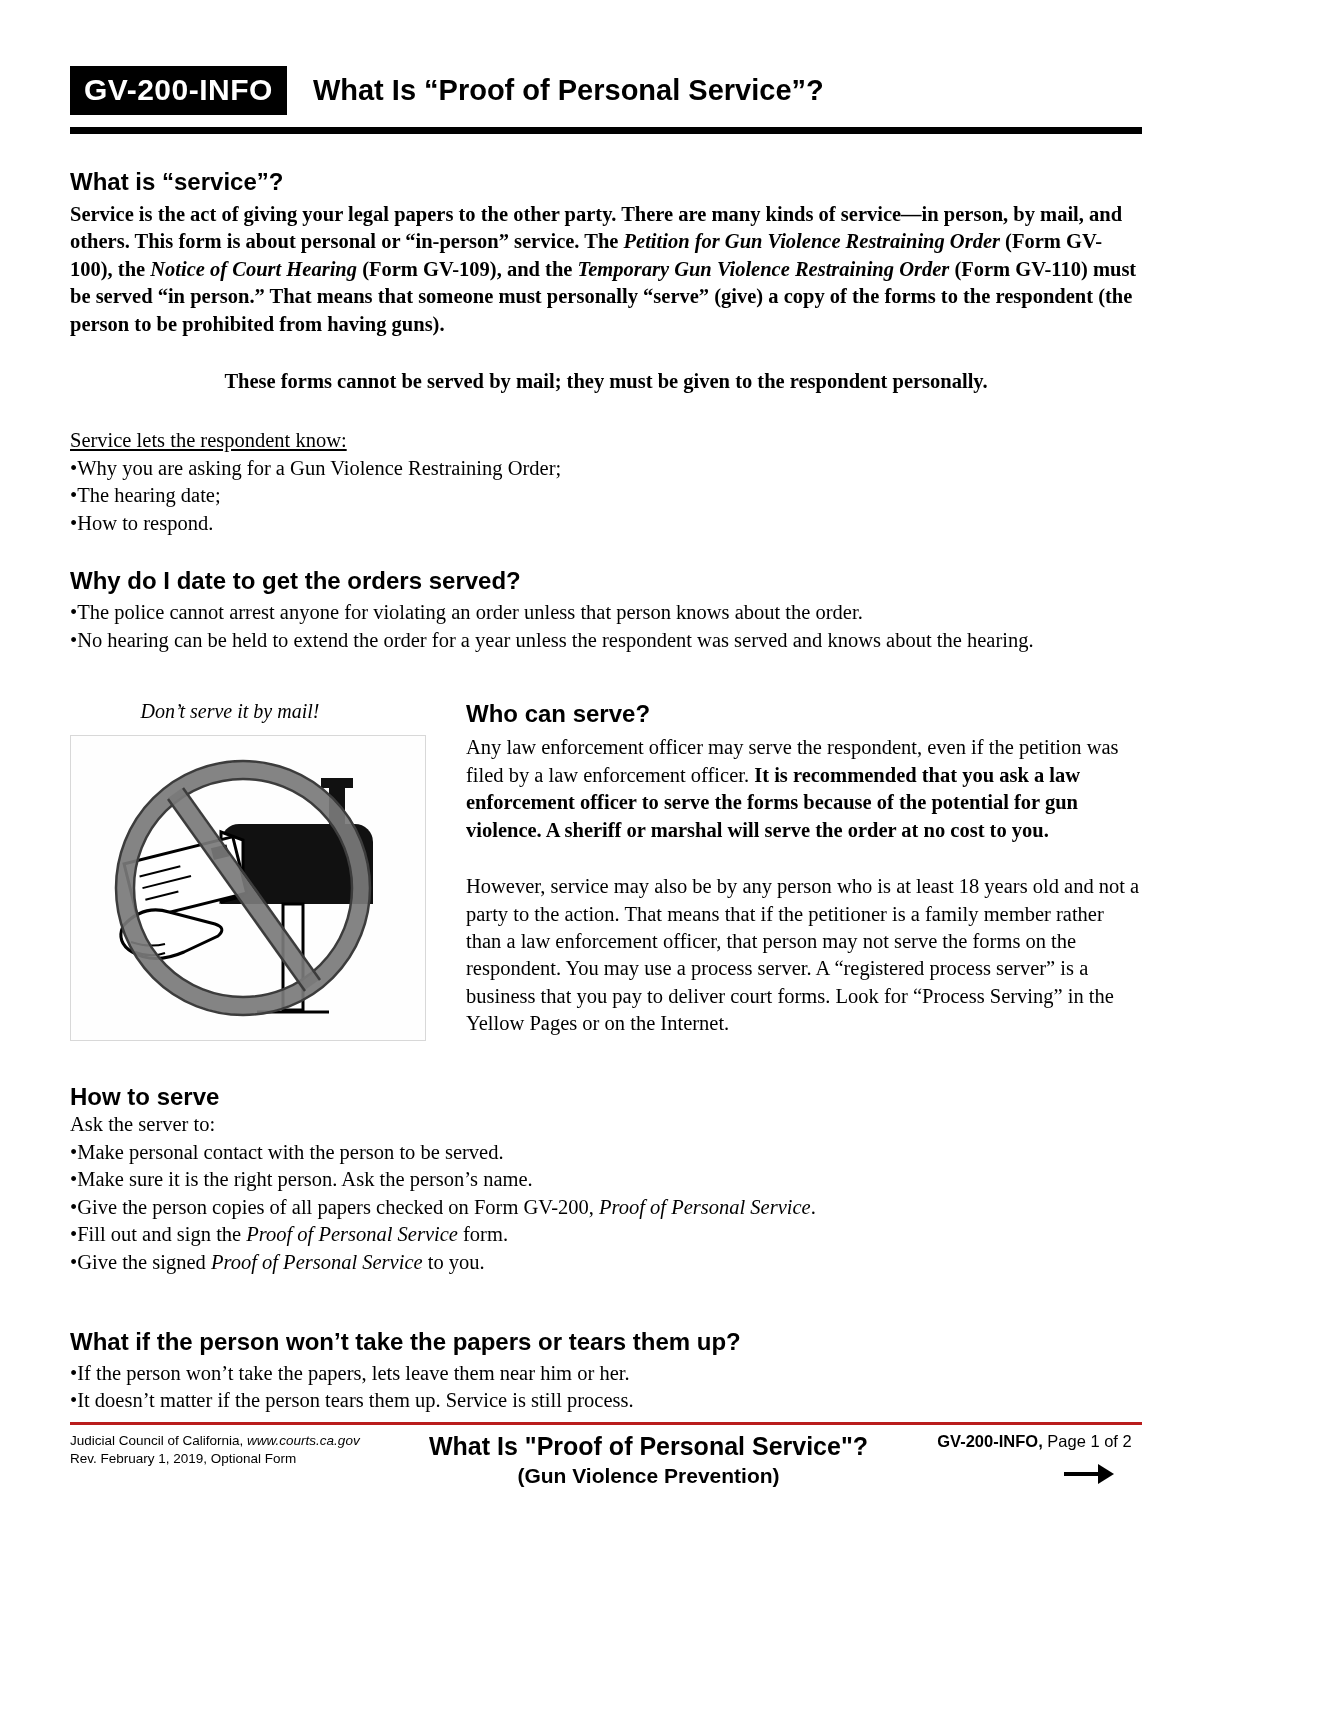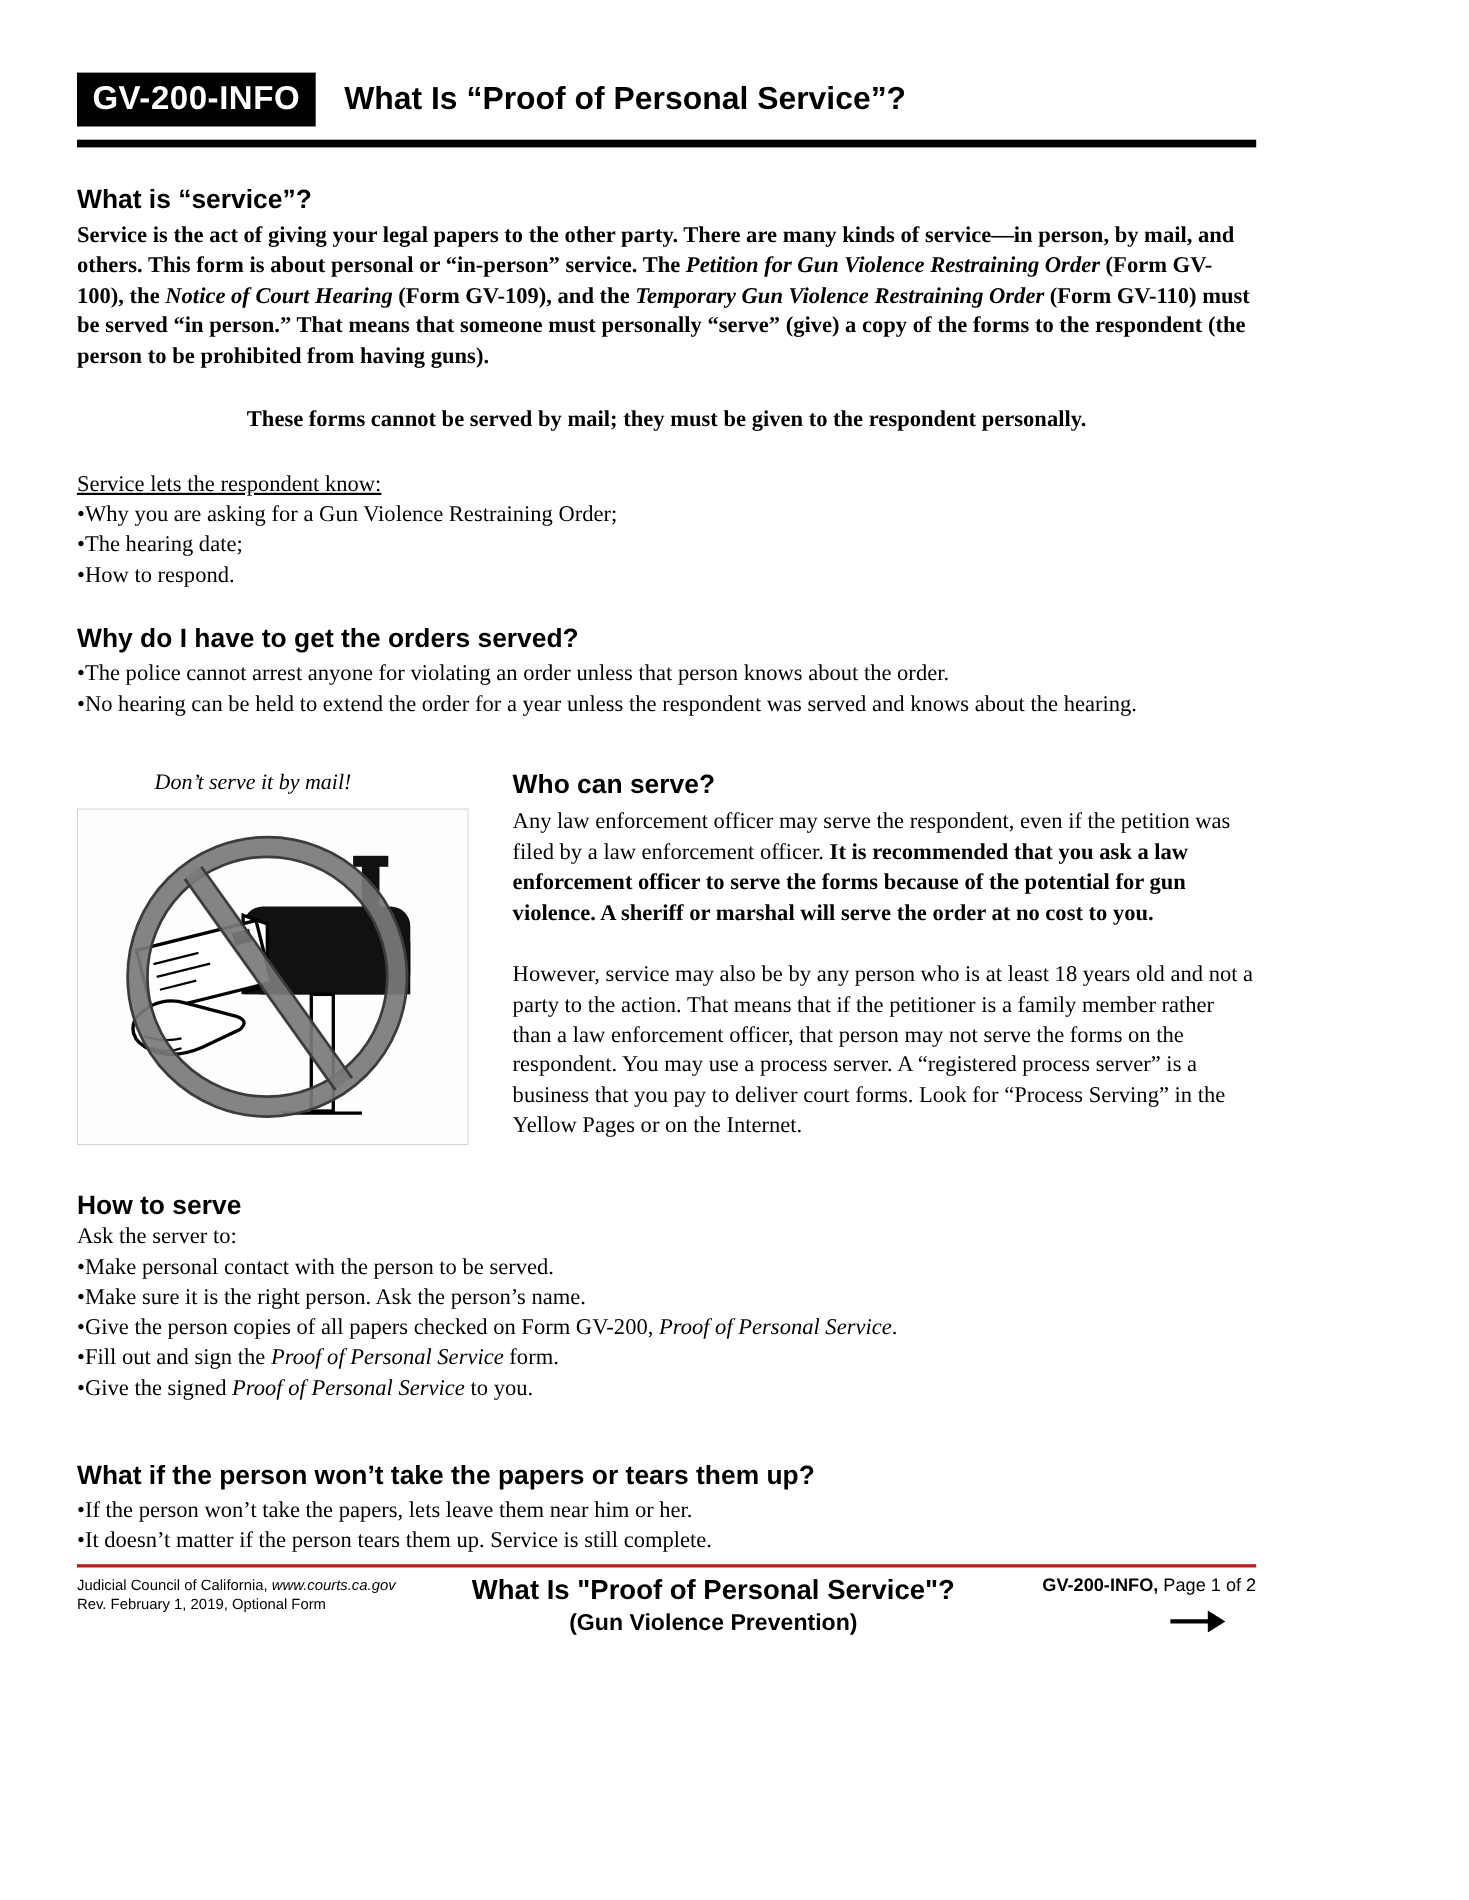--- a/index.html
+++ b/index.html
@@ -69,21 +69,21 @@
     display:flex; align-items:flex-start;
   }
   .footer-left {
     width:300px; flex:0 0 300px;
     font-family:"Liberation Sans", sans-serif; font-size:13.5px; line-height:1.35;
   }
   .footer-center { flex:1; text-align:center; font-family:"Liberation Sans", sans-serif; }
   .footer-center .f-title { font-weight:bold; font-size:25px; }
   .footer-center .f-sub { font-weight:bold; font-size:21px; margin-top:3px; }
   .footer-right {
-    width:215px; flex:0 0 215px; text-align:right;
+    width:215px; flex:0 0 215px; text-align:center;
     font-family:"Liberation Sans", sans-serif; font-size:16.5px;
   }
   .footer-right .f-form { font-weight:bold; }
   .arrow-wrap { text-align:right; margin-top:10px; padding-right:28px; }
 </style>
 </head>
 <body>
 
 <div class="page">
   <div class="content">
@@ -99,21 +99,21 @@
 
     <div class="callout">These forms cannot be served by mail; they must be given to the respondent personally.</div>
 
     <div class="body-text intro">Service lets the respondent know:</div>
     <div class="body-text">
       <div class="bullet">Why you are asking for a Gun Violence Restraining Order;</div>
       <div class="bullet">The hearing date;</div>
       <div class="bullet">How to respond.</div>
     </div>
 
-    <div class="h2 mt-sec">Why do I have to get the orders served?</div>
+    <div class="h2 mt-sec">Why do I date to get the orders served?</div>
     <div class="body-text mt-bullets">
       <div class="bullet">The police cannot arrest anyone for violating an order unless that person knows about the order.</div>
       <div class="bullet">No hearing can be held to extend the order for a year unless the respondent was served and knows about the hearing.</div>
     </div>
 
     <div class="two-col">
       <div class="col-left">
         <div class="caption">Don’t serve it by mail!</div>
         <div class="illus-box">
           <svg width="356" height="306" viewBox="0 0 356 306">
@@ -162,21 +162,21 @@
       <div class="bullet"><span>Make personal contact with the person to be served.</span></div>
       <div class="bullet"><span>Make sure it is the right person. Ask the person’s name.</span></div>
       <div class="bullet"><span>Give the person copies of all papers checked on Form GV-200, </span><span style="font-style: italic;">Proof of Personal Service</span><span>.</span></div>
       <div class="bullet"><span>Fill out and sign the </span><span style="font-style: italic;">Proof of Personal Service</span><span> form.</span></div>
       <div class="bullet"><span>Give the signed </span><span style="font-style: italic;">Proof of Personal Service</span><span> to you.</span></div>
     </div>
 
     <div class="h2 mt-last">What if the person won’t take the papers or tears them up?</div>
     <div class="body-text mt-bullets">
       <div class="bullet">If the person won’t take the papers, lets leave them near him or her.</div>
-      <div class="bullet">It doesn’t matter if the person tears them up. Service is still complete.</div>
+      <div class="bullet">It doesn’t matter if the person tears them up. Service is still process.</div>
     </div>
 
   </div>
 
   <div class="footer">
     <div class="footer-left">
       <div><span>Judicial Council of California, </span><span style="font-style: italic;">www.courts.ca.gov</span></div>
       <div>Rev. February 1, 2019, Optional Form</div>
     </div>
     <div class="footer-center">

